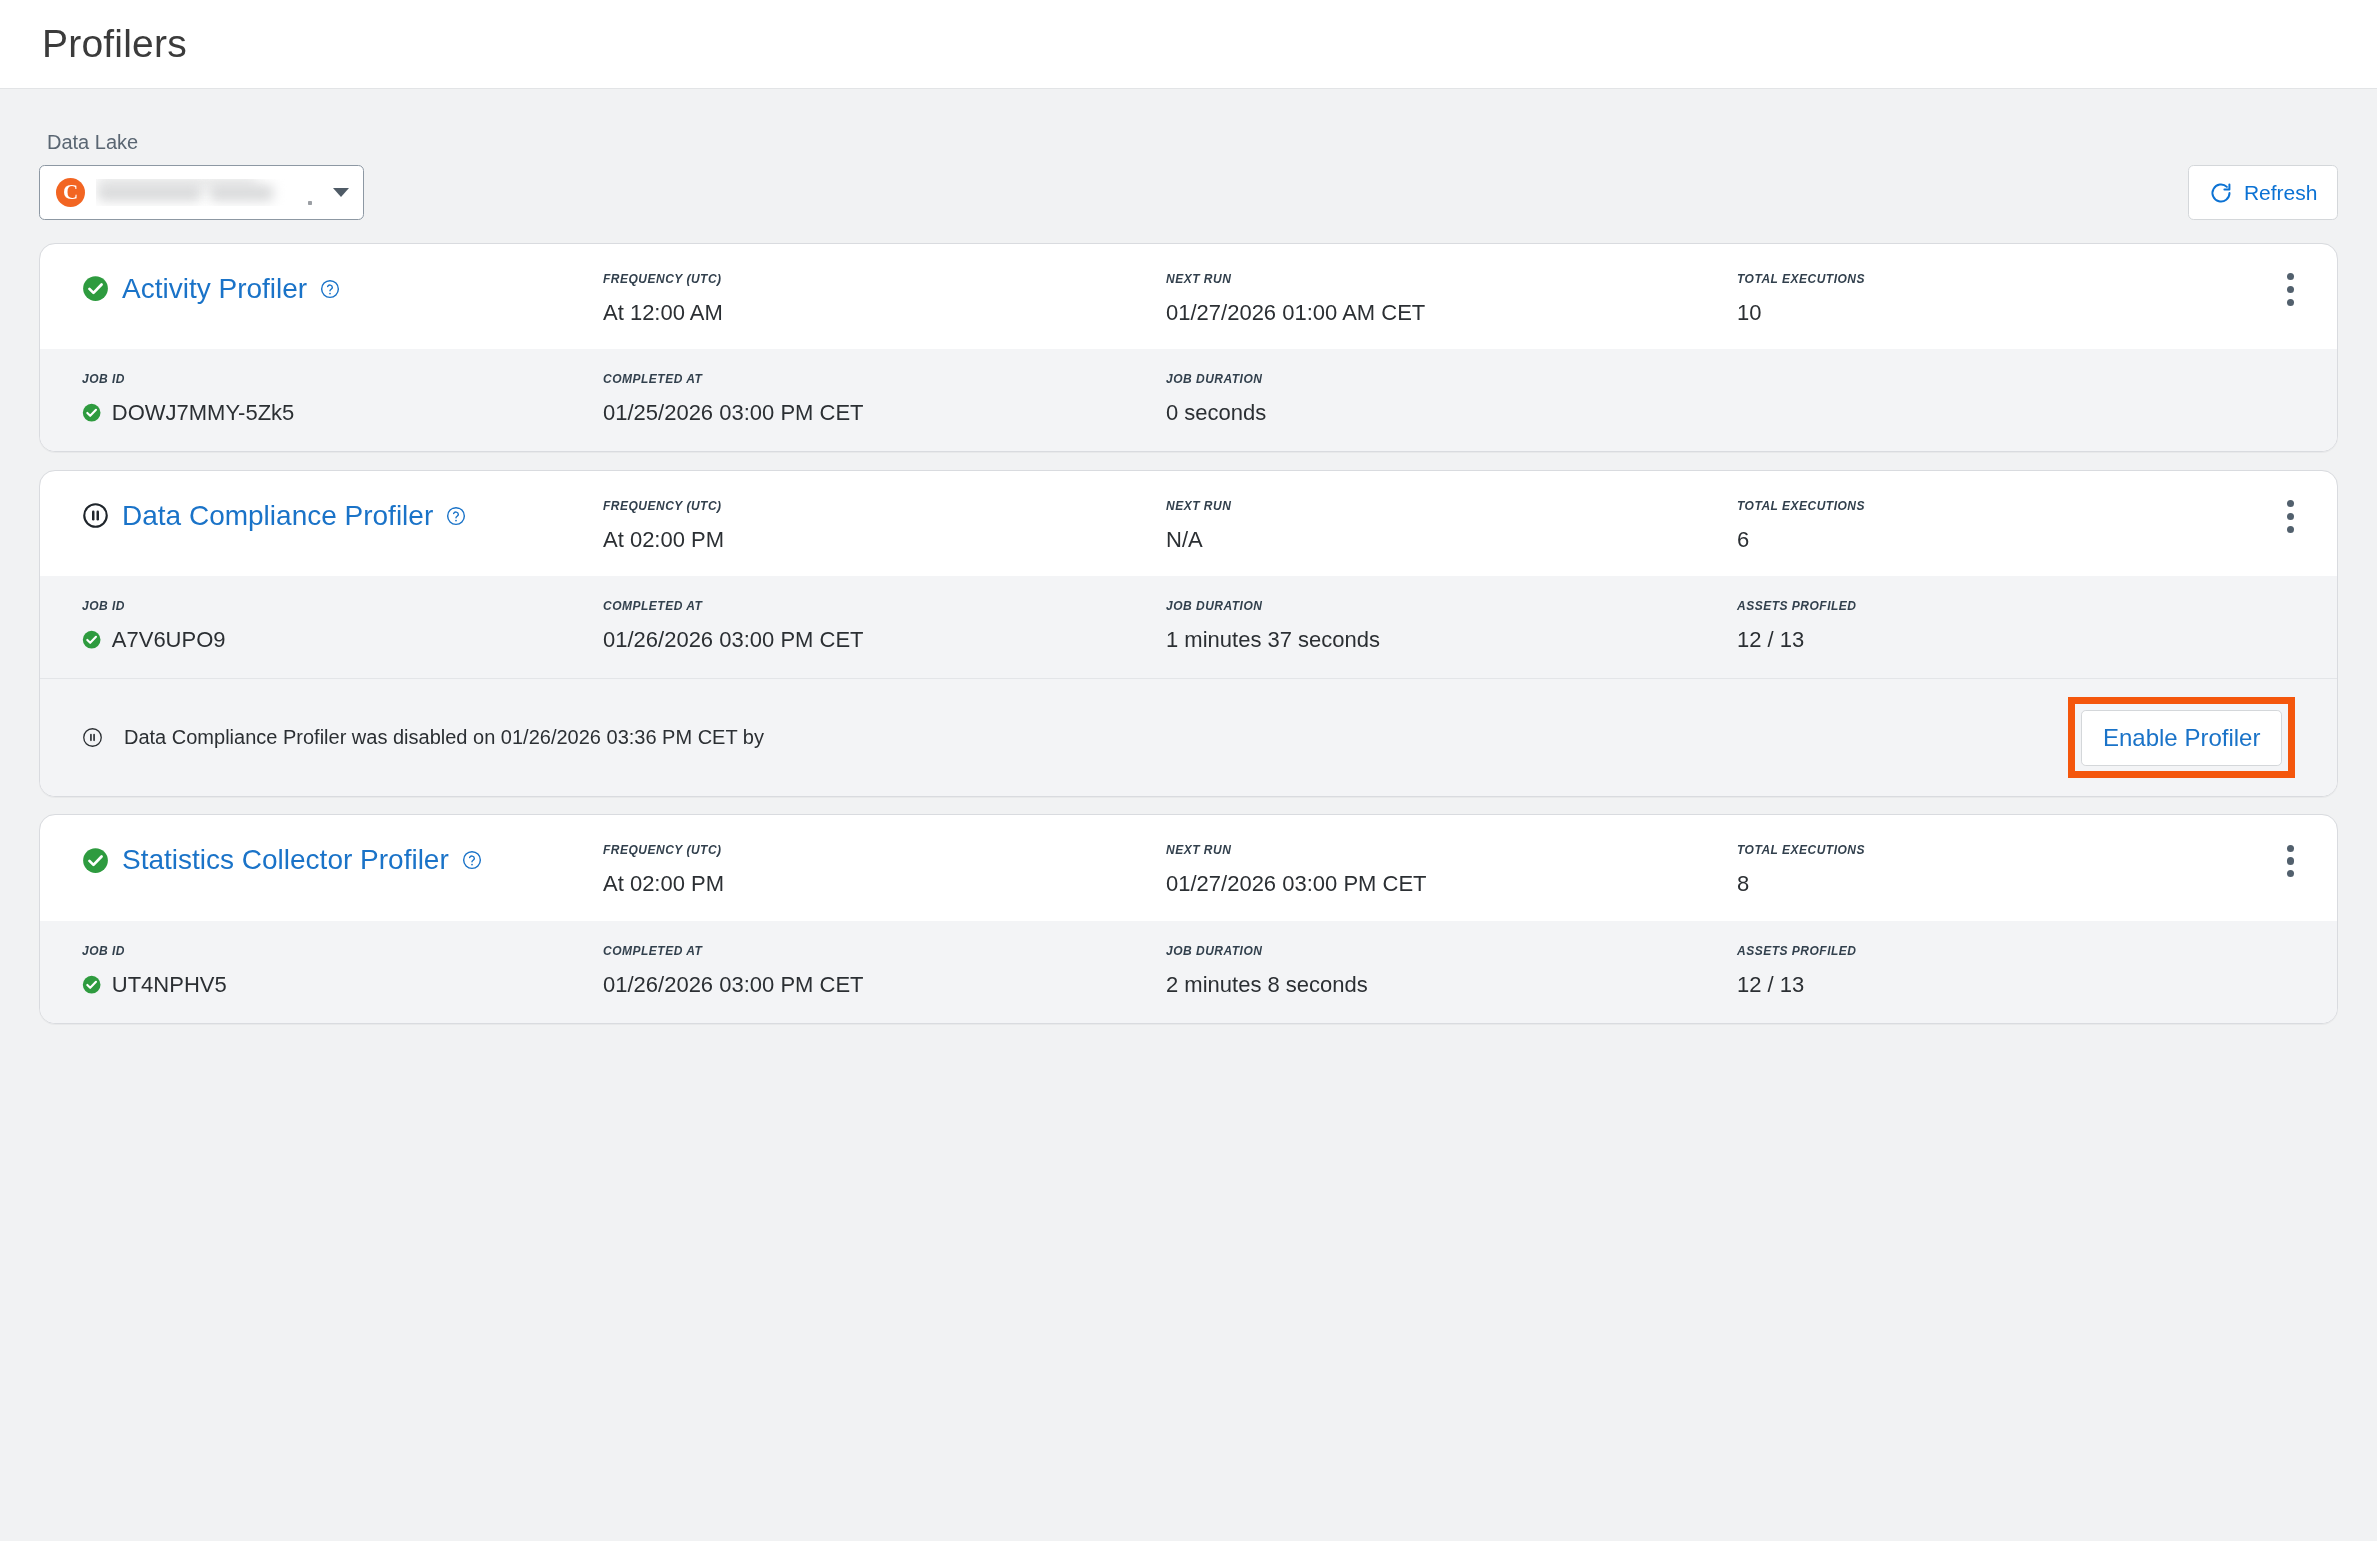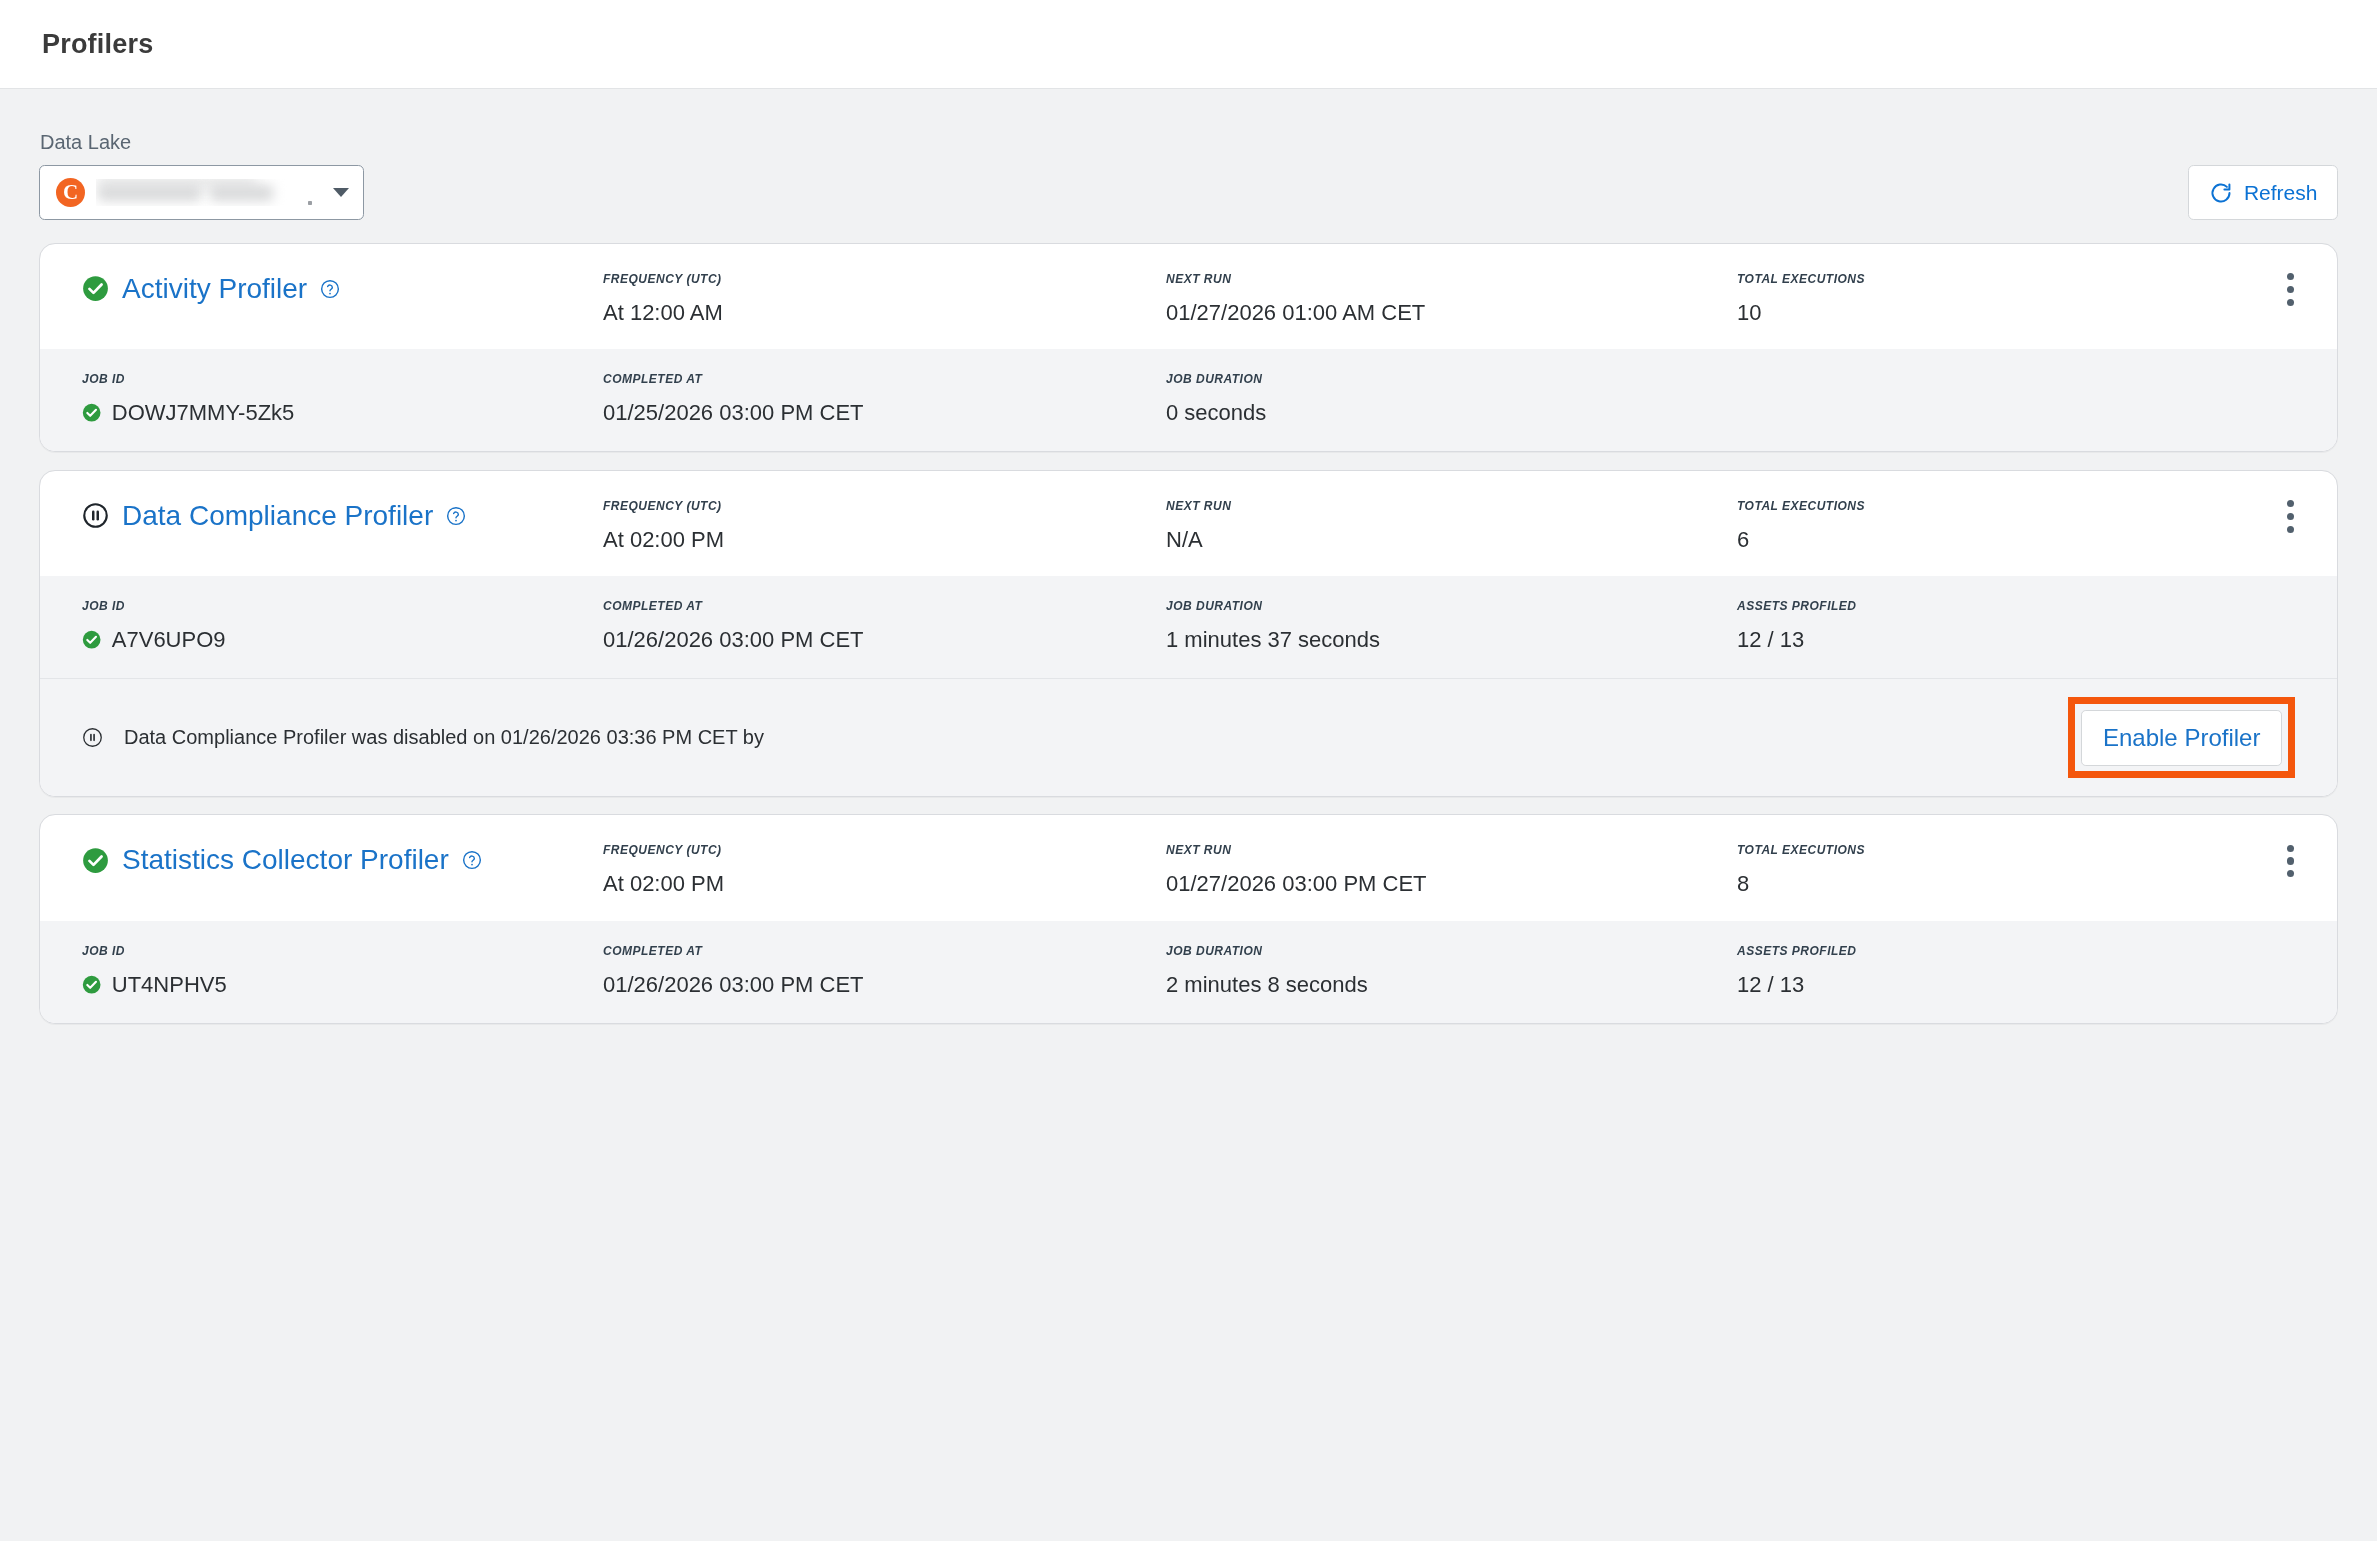--- a/index.html
+++ b/index.html
@@ -15,22 +15,22 @@
   
   .topbar {
     height: 89px;
     background: #ffffff;
     border-bottom: 0.8px solid #e2e4e6;
     display: flex;
     align-items: center;
     padding: 0 42px;
   }
   .page-title {
-    font-size: 27px;
-    font-weight: 700;
+    font-size: 39px;
+    font-weight: 400;
     color: #3b3b3b;
     letter-spacing: 0.2px;
   }
 
   
   .page {
     padding: 0 39px;
   }
 
   .toolbar {
@@ -39,21 +39,21 @@
     justify-content: space-between;
     padding-top: 42px;
   }
 
   .lake-group { display: flex; flex-direction: column; }
 
   .lake-label {
     font-size: 20px;
     color: #5a6672;
     margin-bottom: 11.3px;
-    margin-left: 1px;
+    margin-left: 8px;
   }
 
   .lake-select {
     width: 325px;
     height: 55px;
     background: #fff;
     border: 1.6px solid #8d98a3;
     border-radius: 5.6px;
     display: flex;
     align-items: center;

